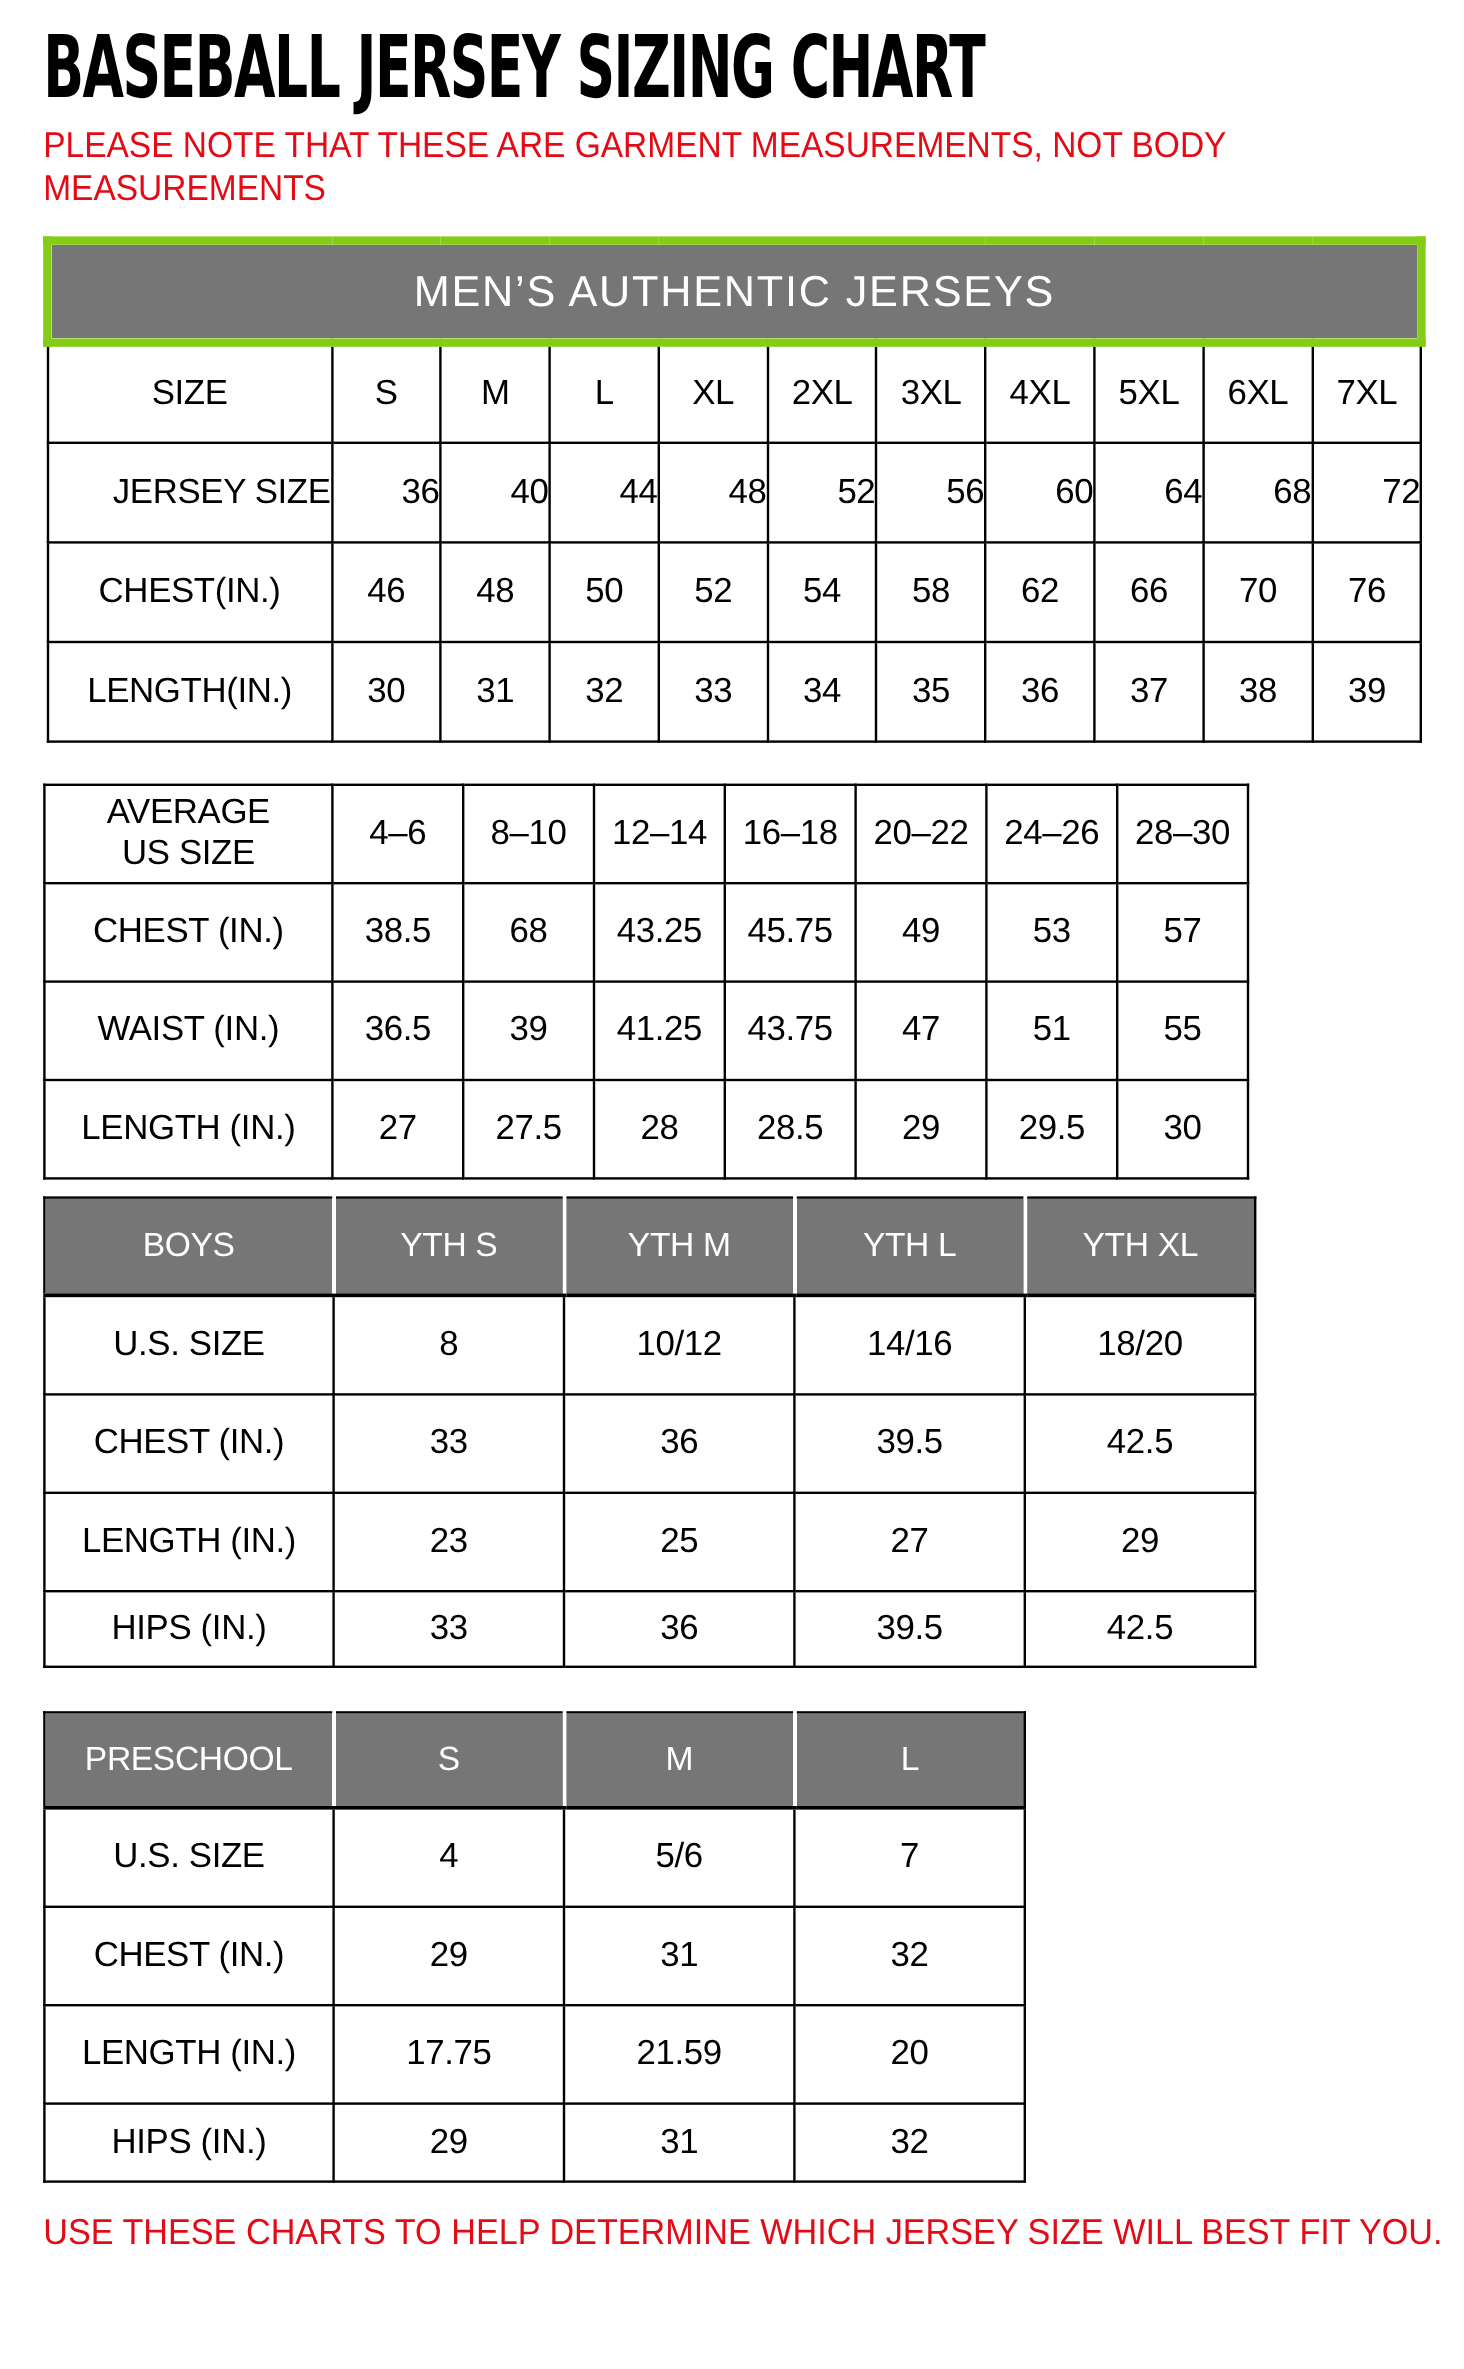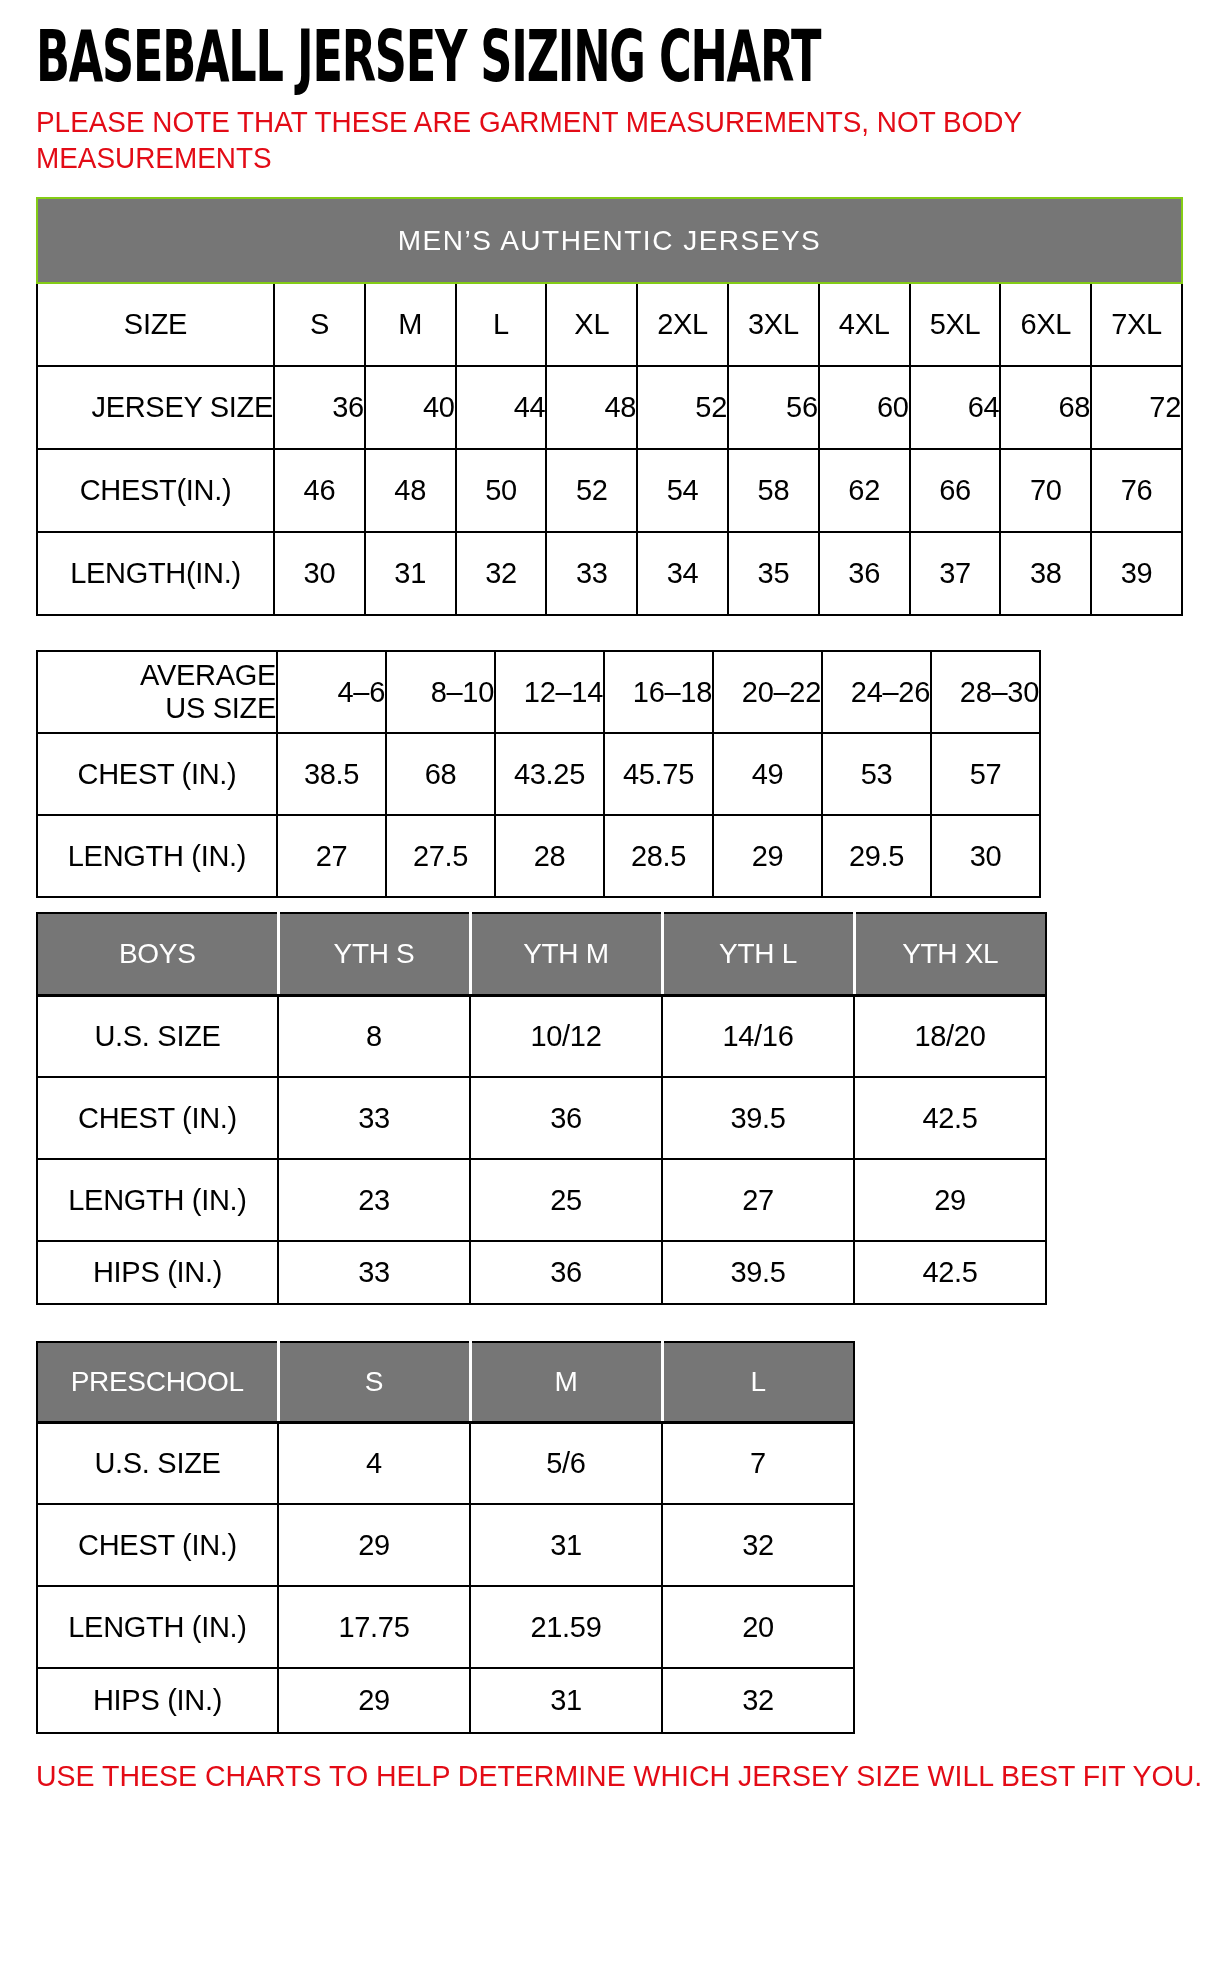--- a/index.html
+++ b/index.html
@@ -53,23 +53,23 @@
   td{
     border:2px solid #000;
     padding:0;
     overflow:hidden;
     vertical-align:middle;
   }
   .label-cell{white-space:pre-line;line-height:1.15;}
   .banner-cell{
     background:var(--header-gray,#767676);
     color:#fff;
-    font-size:28px;
+    font-size:36px;
     letter-spacing:1.5px;
-    border:2px solid #84cc16;
+    border:7px solid #84cc16;
   }
   tr.gray-row td{
     background:var(--header-gray,#767676);
     color:#fff;
     font-size:28px;
     border-top:2px solid #000;
     border-bottom:3px solid #000;
     border-left:3px solid #fff;
     border-right:3px solid #fff;
   }
@@ -169,21 +169,21 @@
         <col style="width: 240px;">
         <col style="width: 109px;">
         <col style="width: 109px;">
         <col style="width: 109px;">
         <col style="width: 109px;">
         <col style="width: 109px;">
         <col style="width: 109px;">
         <col style="width: 109px;">
       </colgroup>
       <tbody>
-        <tr style="height: 82px; text-align: right;">
+        <tr style="height: 82px;">
           <td class="label-cell">AVERAGE
 US SIZE</td>
           <td>4–6</td>
           <td>8–10</td>
           <td>12–14</td>
           <td>16–18</td>
           <td>20–22</td>
           <td>24–26</td>
           <td>28–30</td>
         </tr>
@@ -191,20 +191,30 @@
           <td class="label-cell">CHEST (IN.)</td>
           <td>38.5</td>
           <td>68</td>
           <td>43.25</td>
           <td>45.75</td>
           <td>49</td>
           <td>53</td>
           <td>57</td>
         </tr>
         <tr style="height: 82px;">
+          <td class="label-cell">WAIST (IN.)</td>
+          <td>36.5</td>
+          <td>39</td>
+          <td>41.25</td>
+          <td>43.75</td>
+          <td>47</td>
+          <td>51</td>
+          <td>55</td>
+        </tr>
+        <tr style="height: 82px;">
           <td class="label-cell">LENGTH (IN.)</td>
           <td>27</td>
           <td>27.5</td>
           <td>28</td>
           <td>28.5</td>
           <td>29</td>
           <td>29.5</td>
           <td>30</td>
         </tr>
       </tbody>

